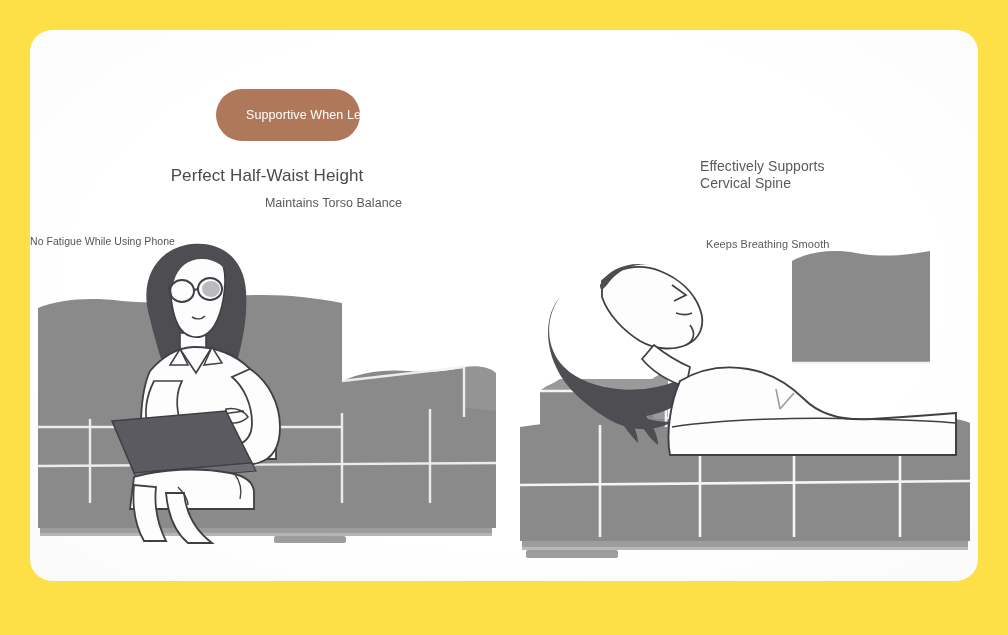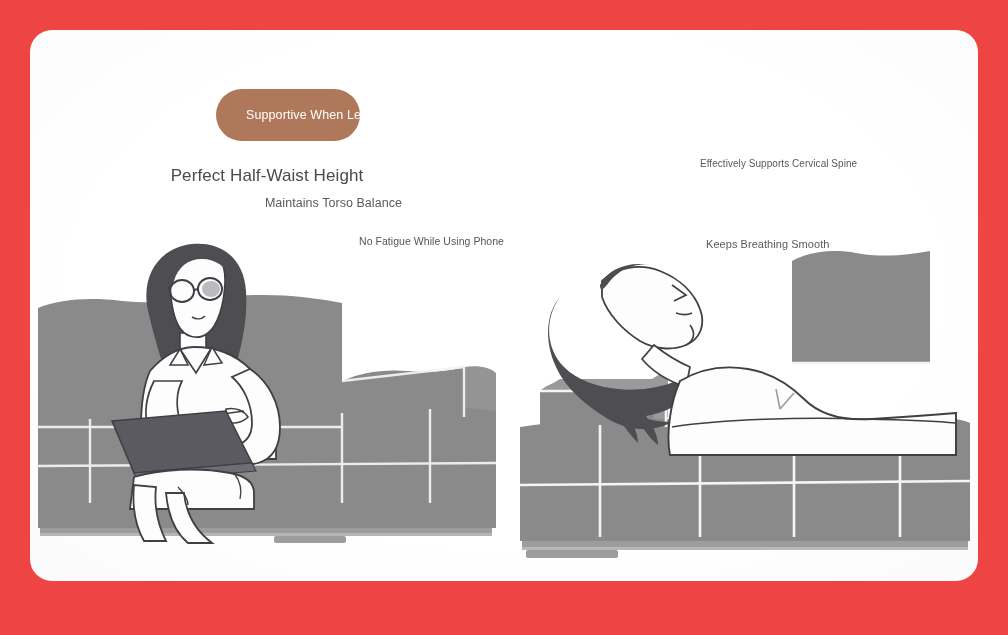--- a/index.html
+++ b/index.html
@@ -12,21 +12,21 @@
     height: 635px;
     overflow: hidden;
     font-family: "Liberation Sans", sans-serif;
     -webkit-font-smoothing: antialiased;
   }
 
   .stage {
     position: relative;
     width: 1008px;
     height: 635px;
-    background: #ef4444;
+    background: #fde047;
   }
 
   
   .card {
     position: absolute;
     left: 30px;
     top: 30px;
     width: 948px;
     height: 551px;
     border-radius: 22px;
@@ -106,29 +106,29 @@
     color: #5a5a5a;
     line-height: 1.12;
     letter-spacing: .05px;
     text-align: right;
   }
   .sub-left   { left: 222px; top: 166px; width: 150px; }
   .caption {
     position: absolute;
     left: 0; top: 205px;
     width: 474px;
-    text-align: right;
+    text-align: left;
     font-size: 10.5px;
     color: #555555;
     letter-spacing: .05px;
   }
 
   .r-block {
     position: absolute;
-    font-size: 10px;
+    font-size: 14px;
     color: #5a5a5a;
     line-height: 1.18;
     letter-spacing: .05px;
   }
   .r-b1 { left: 196px; top: 128px; width: 160px; }
   .r-b2 { left: 202px; top: 168px; width: 160px; font-size: 11px; margin-top: 40px; }
   .r-b3 { left: 162px; top: 196px; width: 175px; font-size: 11px; }
 
   
   .illo {

